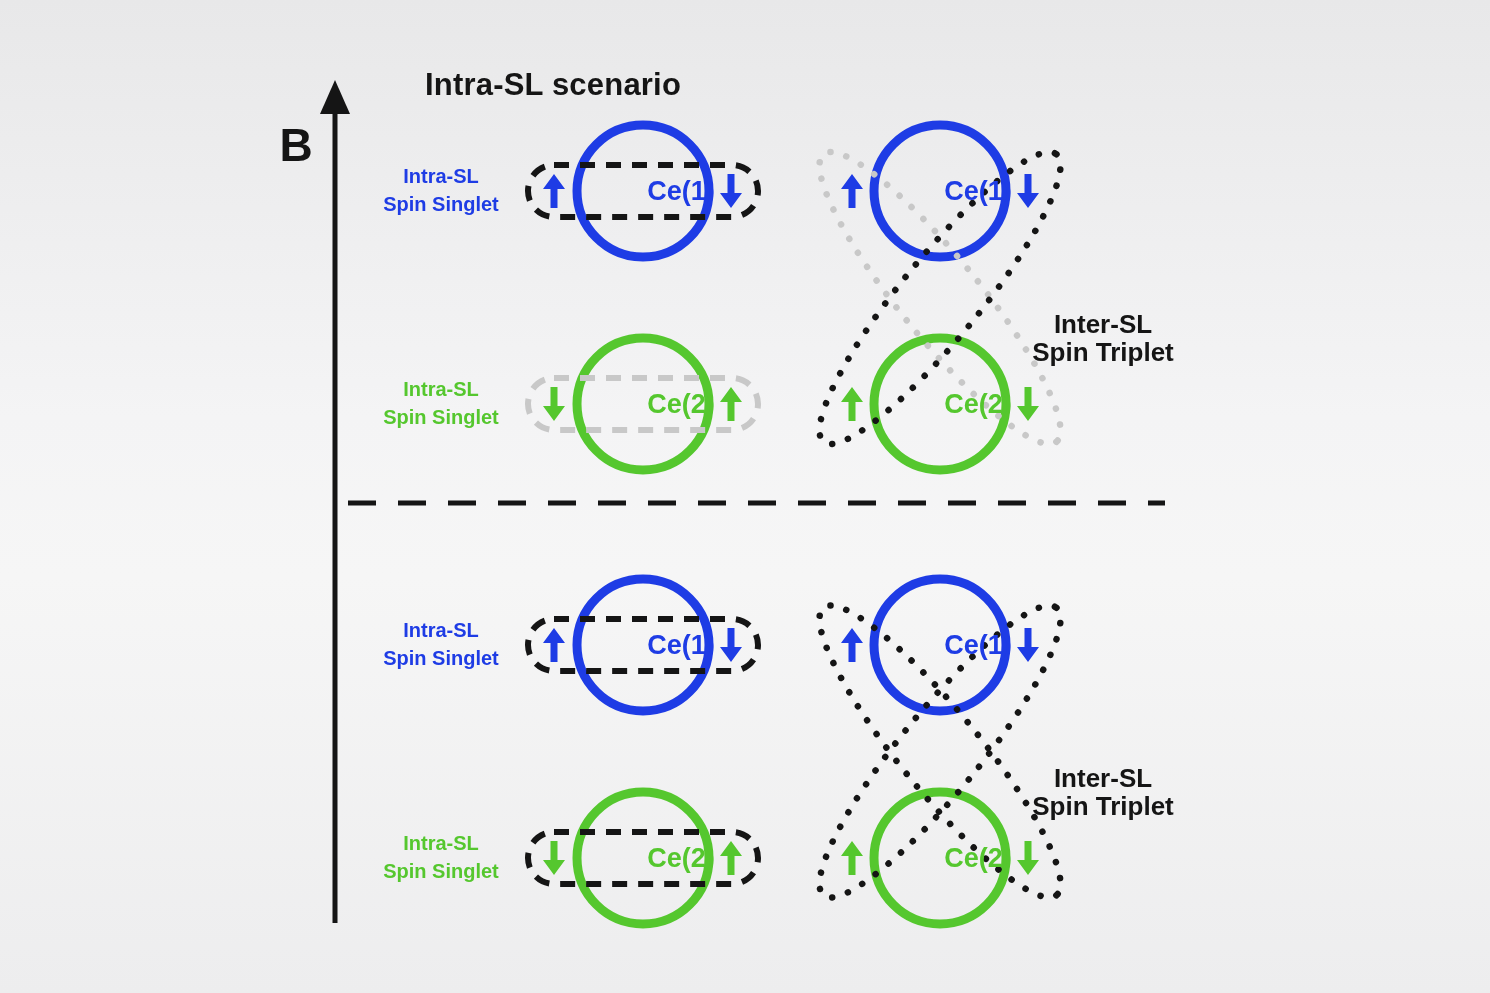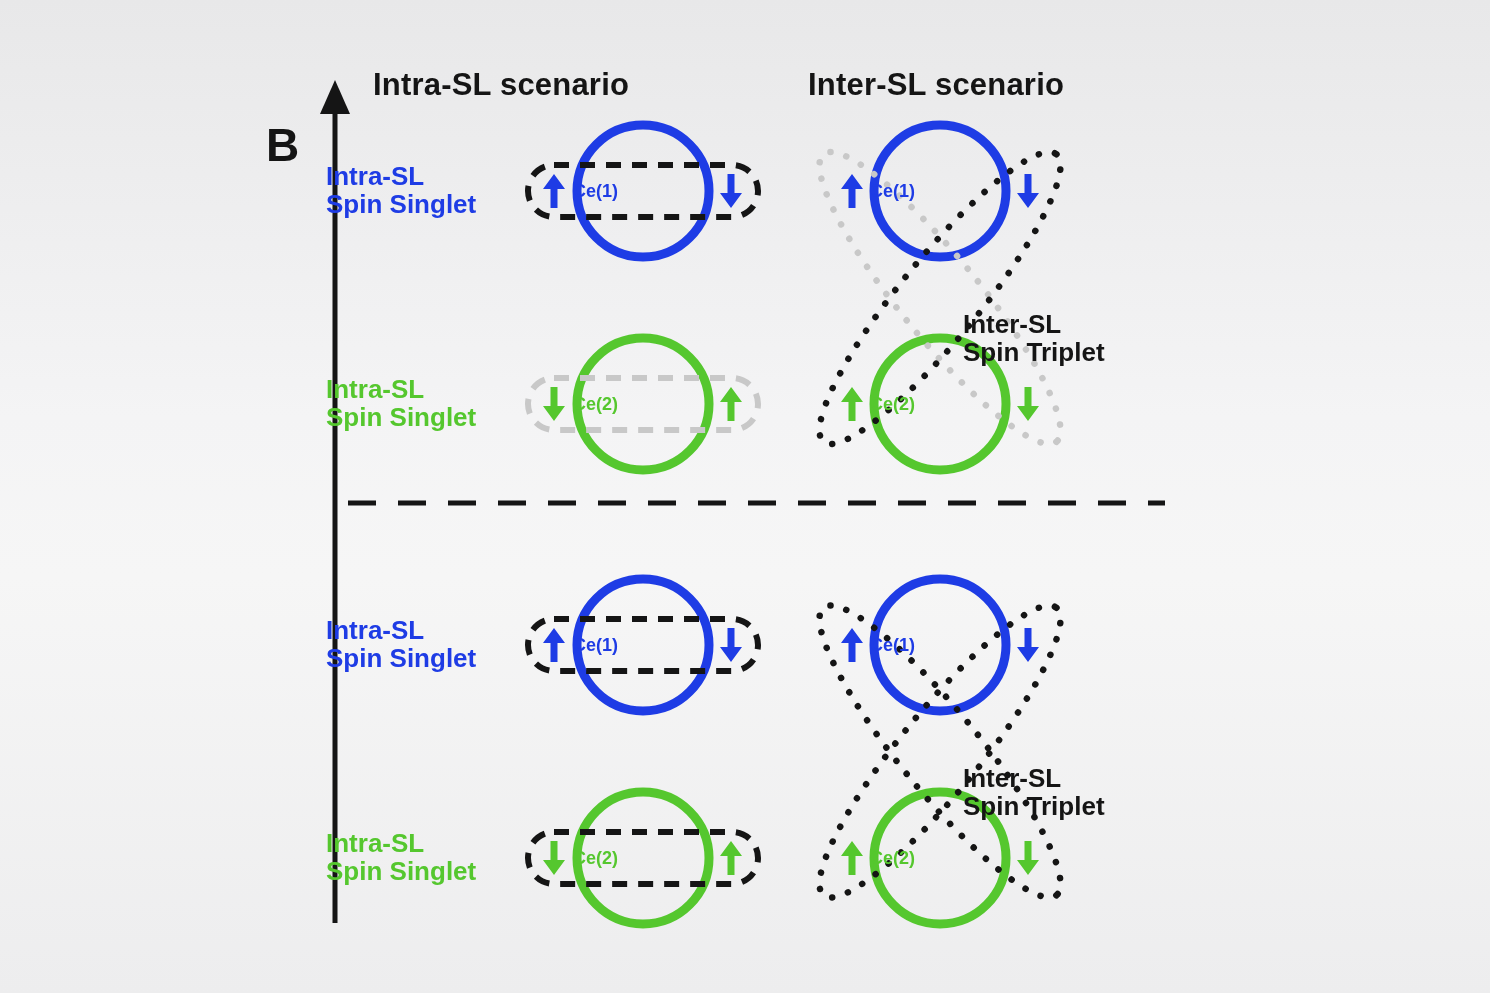--- a/index.html
+++ b/index.html
@@ -4,27 +4,27 @@
 <style>
   html,body{margin:0;padding:0;}
   .stage{
     position:relative;
     width:1490px;height:993px;
     overflow:hidden;
     font-family:"Liberation Sans", sans-serif;
     background:linear-gradient(180deg, var(--bg-top,#e8e8e9) 0%, #f4f4f5 42%, #f6f6f6 58%, var(--bg-bottom,#ededee) 100%);
   }
   .stage svg{position:absolute;left:0;top:0;z-index:1;}
-  .lbl{position:absolute;z-index:2;font-weight:bold;text-align:left;white-space:nowrap;}
+  .lbl{position:absolute;z-index:2;font-weight:bold;text-align:center;white-space:nowrap;}
   .c-blue{color:var(--c-blue,#1e3ce5);}
   .c-green{color:var(--c-green,#55c72e);}
   .c-black{color:var(--c-black,#151515);}
   .title{font-size:31px;letter-spacing:0.2px;}
-  .side-label{font-size:26px;line-height:28px;width:230px;left:326px;}
-  .ion-label{font-size:18px;line-height:34px;width:140px;}
+  .side-label{font-size:20px;line-height:28px;width:230px;left:326px;}
+  .ion-label{font-size:27px;line-height:34px;width:140px;padding-left:38px;}
   .triplet-label{font-size:26px;line-height:28px;width:280px;left:963px;margin-top:40px;}
   .b-label{font-size:46px;line-height:54px;width:60px;left:266px;top:118px;}
 </style>
 </head>
 <body>
 
 <div class="stage">
 
   <svg width="1490" height="993" viewBox="0 0 1490 993">
       <line x1="335" y1="923" x2="335" y2="103" stroke="#151515" stroke-width="5"></line>
@@ -60,21 +60,20 @@
       <ellipse cx="940" cy="751.5" rx="185" ry="40" fill="none" stroke="#151515" stroke-width="6.5" stroke-dasharray="0.1 16.5" stroke-linecap="round" transform="rotate(-51 940 751.5)"></ellipse>
       <path d="M852,628 L863,643 L855.5,643 L855.5,662 L848.5,662 L848.5,643 L841,643 Z" fill="#1E3CE5"></path>
       <path d="M1028,662 L1039,647 L1031.5,647 L1031.5,628 L1024.5,628 L1024.5,647 L1017,647 Z" fill="#1E3CE5"></path>
       <path d="M852,841 L863,856 L855.5,856 L855.5,875 L848.5,875 L848.5,856 L841,856 Z" fill="#55C72E"></path>
       <path d="M1028,875 L1039,860 L1031.5,860 L1031.5,841 L1024.5,841 L1024.5,860 L1017,860 Z" fill="#55C72E"></path>
     </svg>
 
   <div class="lbl b-label c-black">B</div>
 
   <div class="lbl title c-black" style="left:373px;top:67px;width:360px;">Intra-SL scenario</div>
-  <div class="lbl title c-black" style="left:808px;top:67px;width:360px;">Inter-SL scenario</div>
 
   <div class="lbl side-label c-blue" style="top:162px;">
     <div>Intra-SL</div>
     <div>Spin Singlet</div>
   </div>
   <div class="lbl side-label c-green" style="top:375px;">
     <div>Intra-SL</div>
     <div>Spin Singlet</div>
   </div>
   <div class="lbl side-label c-blue" style="top:616px;">

